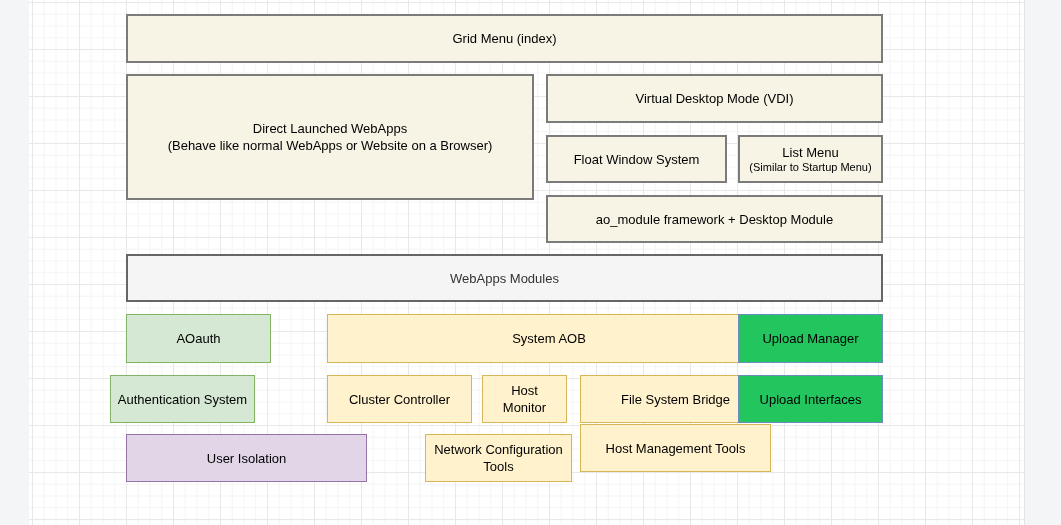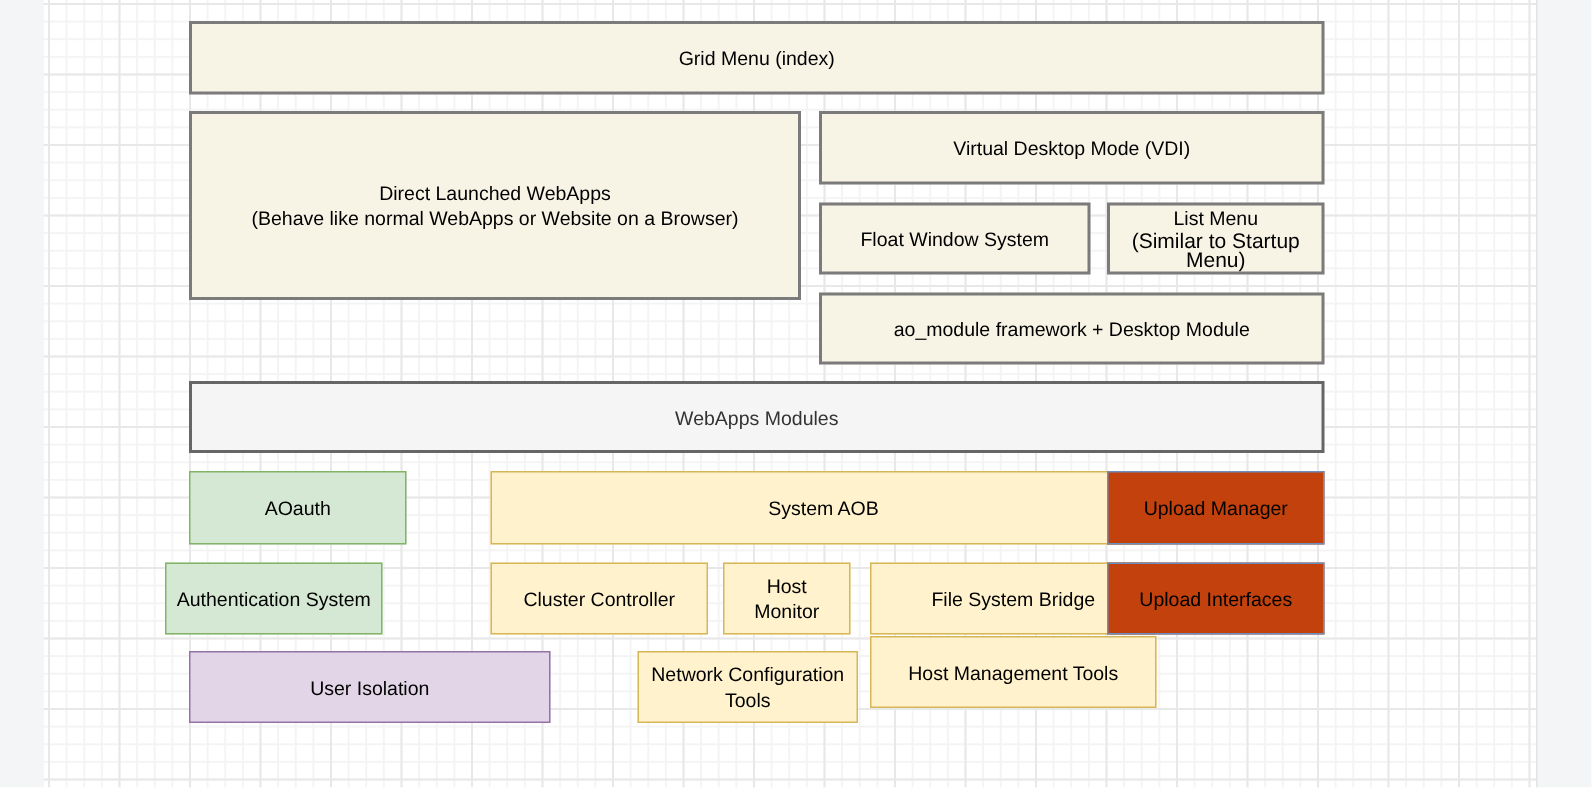--- a/index.html
+++ b/index.html
@@ -49,31 +49,31 @@
     color: #000000;
     padding: 2px 6px;
   }
   .lbl { display: block; }
   .sublbl { display: block; }
 
   .cream  { background: #f7f3e5; border: 2px solid #7b7b7b; }
   .gray   { background: #f5f5f5; border: 2px solid #666666; color: #333333; }
   .green  { background: #d5e8d4; border: 1.5px solid #82b366; }
   .yellow { background: #fff2cc; border: 1.5px solid #d6b656; margin-left: 44px; }
-  .blue   { background: #c2410c; border: 1.5px solid #6c8ebf; }
+  .blue   { background: #22c55e; border: 1.5px solid #6c8ebf; }
   .purple { background: #e1d5e7; border: 1.5px solid #9673a6; }
 
   
   #b-grid-menu        { left: 126px; top: 14px;  width: 757px; height: 49px; }
   #b-direct-webapps   { left: 126px; top: 74px;  width: 408px; height: 126px; }
   #b-vdi              { left: 546px; top: 74px;  width: 337px; height: 49px; }
   #b-float-window     { left: 546px; top: 135px; width: 181px; height: 48px; }
   #b-list-menu        { left: 738px; top: 135px; width: 145px; height: 48px; }
   #b-list-menu .lbl    { line-height: 16px; }
-  #b-list-menu .sublbl { font-size: 14px; line-height: 13px; }
+  #b-list-menu .sublbl { font-size: 11px; line-height: 13px; }
   #b-ao-module        { left: 546px; top: 195px; width: 337px; height: 48px; }
   #b-webapps-modules  { left: 126px; top: 254px; width: 757px; height: 48px; }
   #b-aoauth           { left: 126px; top: 314px; width: 145px; height: 49px; }
   #b-system-aob       { left: 283px; top: 314px; width: 444px; height: 49px; }
   #b-upload-manager   { left: 738px; top: 314px; width: 145px; height: 49px; }
   #b-auth-system      { left: 110px; top: 375px; width: 145px; height: 48px; }
   #b-cluster-ctrl     { left: 283px; top: 375px; width: 145px; height: 48px; text-align: right; }
   #b-host-monitor     { left: 438px; top: 375px; width: 85px;  height: 48px; }
   #b-fs-bridge        { left: 536px; top: 375px; width: 191px; height: 48px; text-align: center; }
   #b-upload-ifaces    { left: 738px; top: 375px; width: 145px; height: 48px; text-align: right; }

